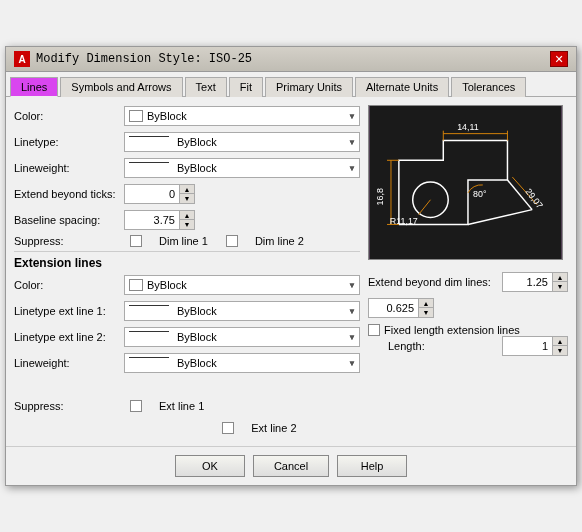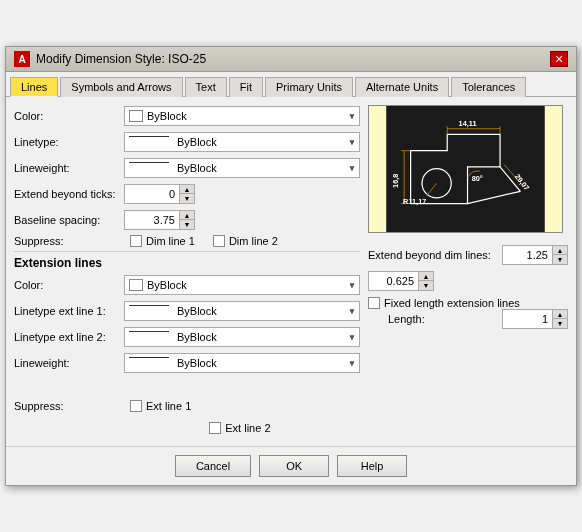--- a/index.html
+++ b/index.html
@@ -40,20 +40,21 @@
       align-items: center;
       justify-content: center;
       color: white;
       font-size: 10px;
       font-weight: bold;
     }
     .title-text {
       font-size: 12px;
       font-weight: normal;
       color: #000;
+      font-family: Liberation Mono, monospace;
     }
     .title-close {
       width: 18px;
       height: 16px;
       background: #cc0000;
       color: white;
       border: 1px solid #800000;
       font-size: 11px;
       cursor: pointer;
       display: flex;
@@ -71,46 +72,45 @@
       padding: 3px 10px;
       border: 1px solid #aaa;
       border-bottom: none;
       background: #e0ddd8;
       cursor: pointer;
       font-size: 11px;
       position: relative;
       bottom: -1px;
     }
     .tab.active {
-      background: #fde047;
+      background: #d946ef;
       border-bottom: 1px solid #f0f0f0;
       z-index: 1;
     }
     .content {
       display: flex;
       padding: 8px;
       gap: 8px;
     }
     .left-panel {
       flex: 1;
     }
     .right-panel {
       width: 200px;
       display: flex;
       flex-direction: column;
       gap: 8px;
     }
     .preview-box {
       width: 195px;
-      height: 128px;
-      background: #fef9c3;
+      height: 155px;
+      background: #f0abfc;
       border: 1px solid #888;
       position: relative;
       overflow: hidden;
-      font-weight: bold;
     }
     .section-label {
       font-size: 12px;
       font-weight: bold;
       margin-bottom: 4px;
       margin-top: 4px;
     }
     .form-row {
       display: flex;
       align-items: center;
@@ -194,21 +194,21 @@
     }
     .suppress-row {
       display: flex;
       align-items: center;
       gap: 6px;
       margin-bottom: 4px;
     }
     .checkbox-label {
       display: flex;
       align-items: flex-end;
-      gap: 4px;
+      gap: 17px;
       font-size: 11px;
     }
     .checkbox {
       width: 12px;
       height: 12px;
       border: 1px solid #888;
       background: white;
     }
     .divider {
       height: 1px;
@@ -501,17 +501,17 @@
               <button class="spinner-btn">▲</button>
               <button class="spinner-btn">▼</button>
             </div>
           </div>
         </div>
       </div>
     </div>
   </div>
 
   <div class="footer">
+    <button class="btn">OK</button>
     <button class="btn">Cancel</button>
-    <button class="btn">OK</button>
     <button class="btn">Help</button>
   </div>
 </div>
 
 </body></html>

